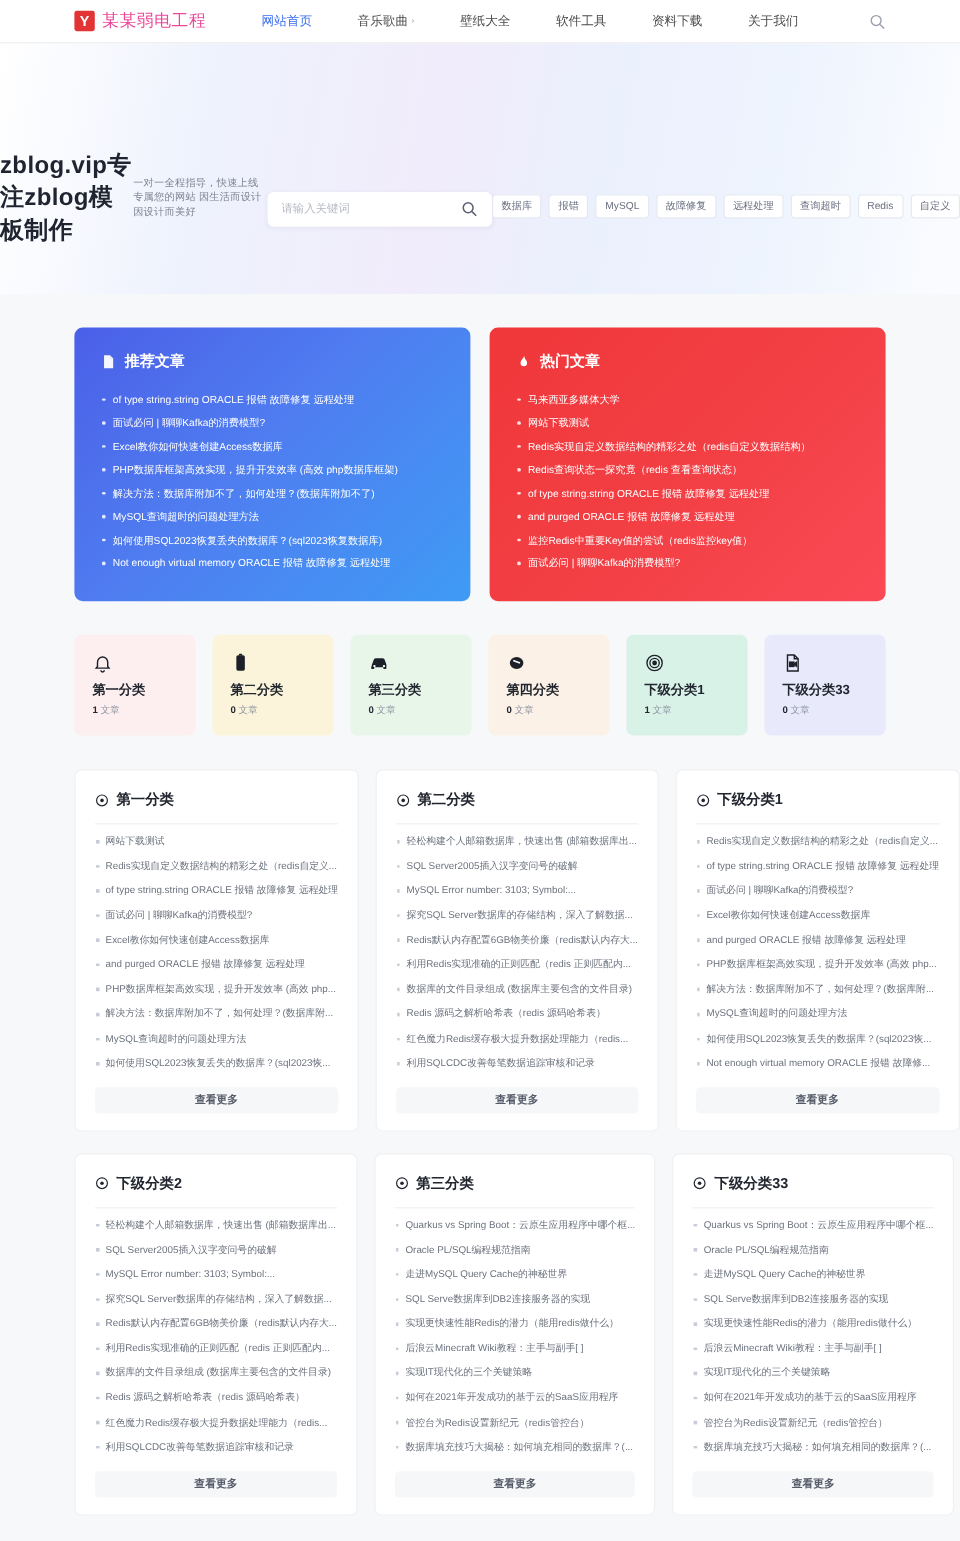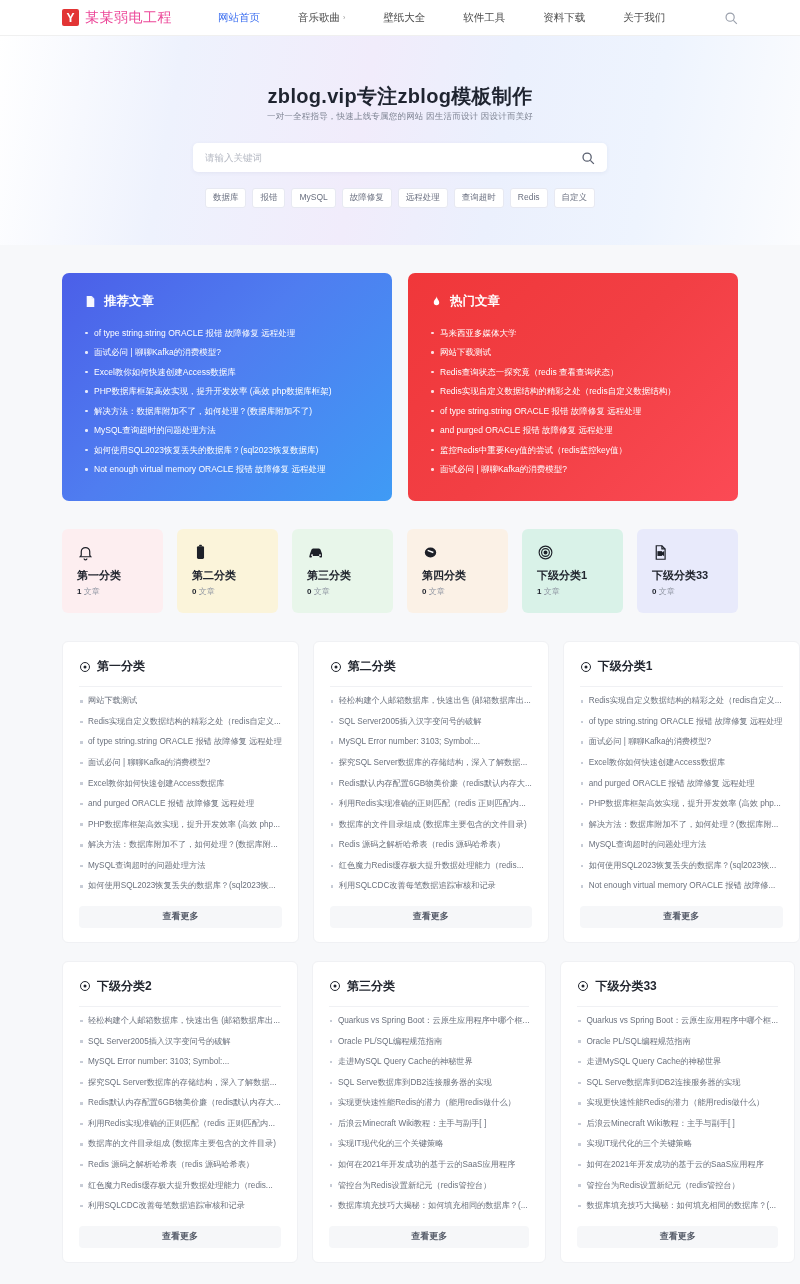--- a/index.html
+++ b/index.html
@@ -54,21 +54,21 @@
     cursor: pointer;
   }
   .mag {
     display: block; width: 14px; height: 14px;
   }
 
   
   .hero {
     height: 209px;
     background: linear-gradient(100deg,#ffffff 0%, #eef2fd 22%, #f1ecfb 45%, #ebf0fd 62%, #eef4fe 80%, #fbfcfe 100%);
-    display: flex; flex-direction: column; align-items: center;
+    display: flex; flex-direction: row; align-items: center;
     padding-top: 47px;
   }
   .hero h1 {
     font-size: 20px;
     font-weight: bold;
     color: #1f2430;
     letter-spacing: .3px;
   }
   .hero-sub {
     margin-top: 1px;
@@ -299,22 +299,22 @@
           <span style="display: flex;">
             <svg width="13" height="13" viewBox="0 0 24 24" fill="#ffffff">
               <path d="M12 2c1 3-1 4-2.5 6C8 10 7 11.5 7 14a5 5 0 0 0 10 0c0-3-2-4.5-3-6.5-.6-1.2-.6-2.2-2-5.5z"></path>
             </svg>
           </span>
           <span>热门文章</span>
         </div>
         <ul>
           <li>马来西亚多媒体大学</li>
           <li>网站下载测试</li>
+          <li>Redis实现自定义数据结构的精彩之处（redis自定义数据结构）</li>
           <li>Redis查询状态一探究竟（redis 查看查询状态）</li>
-          <li>Redis实现自定义数据结构的精彩之处（redis自定义数据结构）</li>
           <li>of type string.string ORACLE 报错 故障修复 远程处理</li>
           <li>and purged ORACLE 报错 故障修复 远程处理</li>
           <li>监控Redis中重要Key值的尝试（redis监控key值）</li>
           <li>面试必问 | 聊聊Kafka的消费模型?</li>
         </ul>
       </div>
     </div>
 
   <div class="gap28"></div>
 

